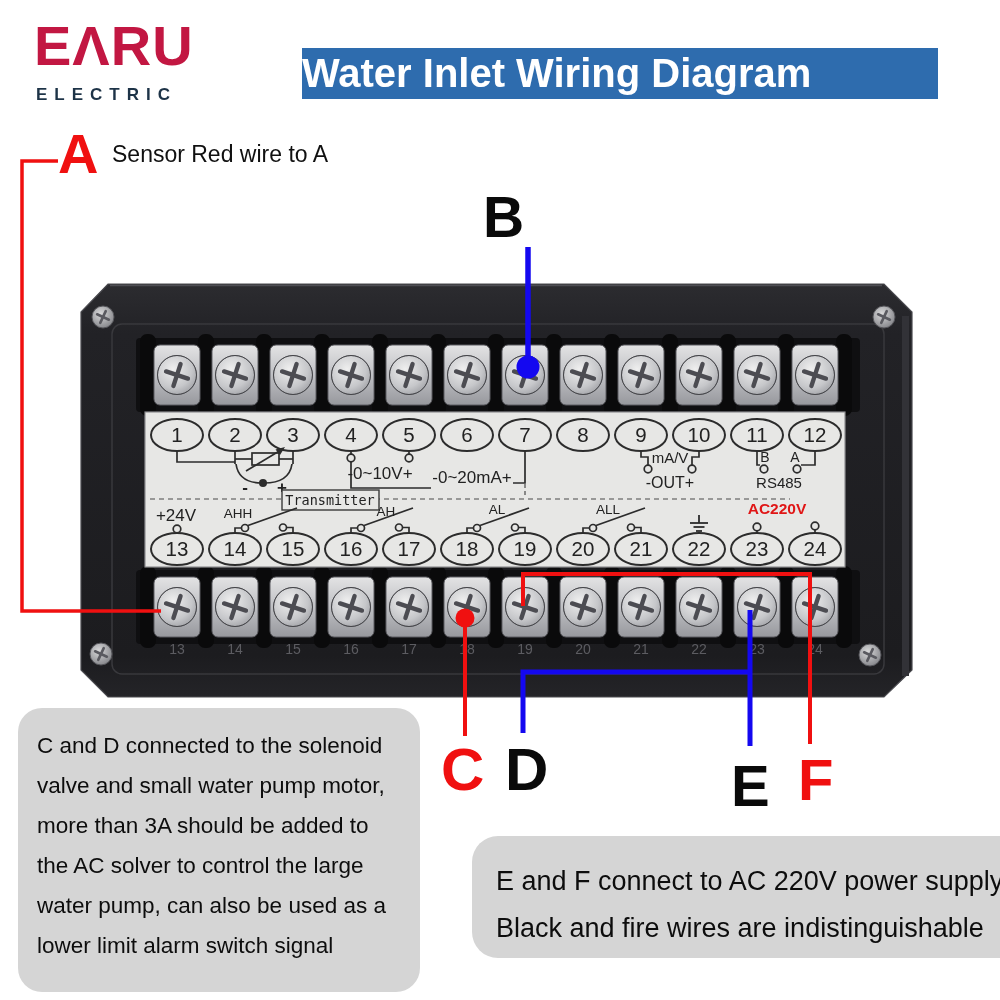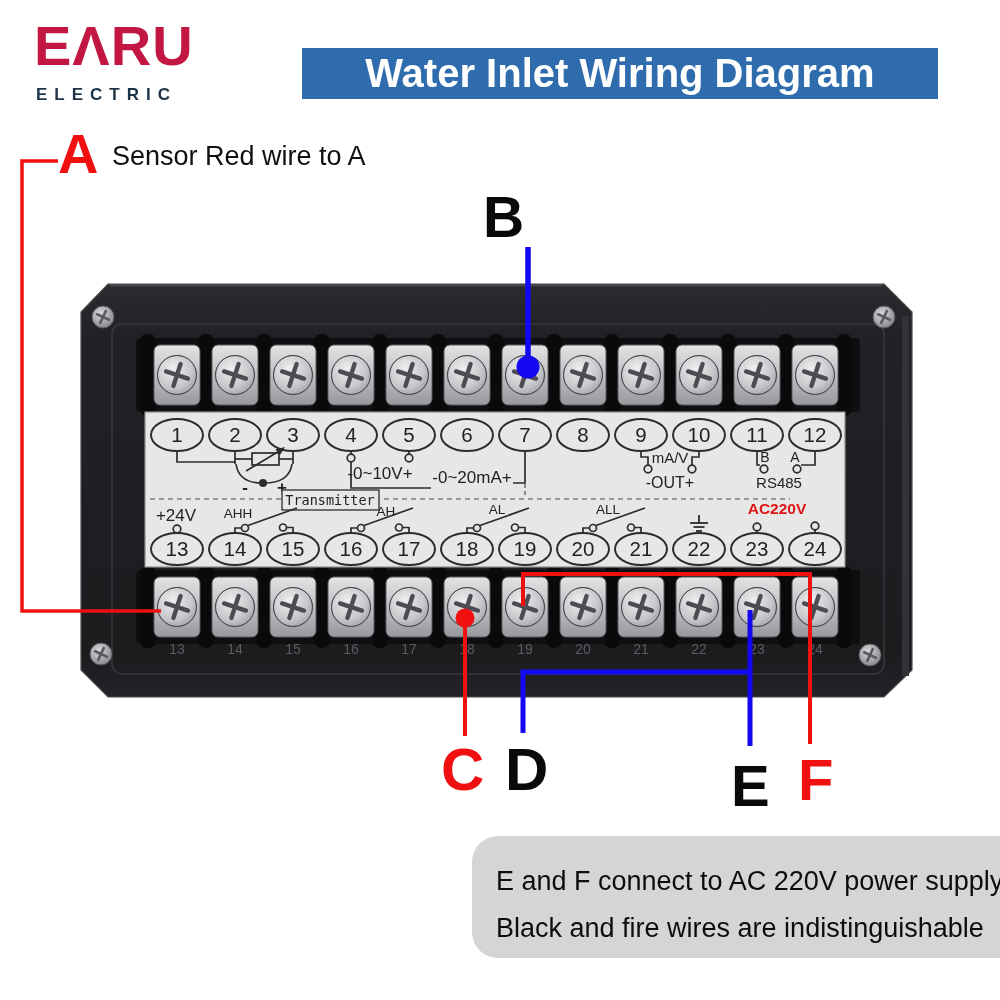--- a/index.html
+++ b/index.html
@@ -6,26 +6,26 @@
   #page{position:relative;width:1000px;height:1000px;background:#fff;overflow:hidden;
         font-family:"Liberation Sans",sans-serif;}
   .abs{position:absolute;}
   
   #logo-main{left:34px;top:18px;font-size:56px;font-weight:800;color:#c21742;
              letter-spacing:1px;line-height:1;}
   #logo-sub{left:36px;top:86px;font-size:17px;font-weight:700;color:#1d3347;
             letter-spacing:7px;line-height:1;}
   
   #banner{left:302px;top:48px;width:636px;height:51px;background:#2e6cae;
-          display:flex;align-items:center;justify-content:center;}
+          display:flex;align-items:center;}
   #banner span{color:#fff;font-size:40px;font-weight:700;white-space:nowrap;}
   
   .big-letter{font-weight:800;line-height:1;}
   #letter-a{left:58px;top:126px;font-size:56px;color:#f01010;}
-  #text-a{left:112px;top:141px;font-size:27px;color:#101010;}
+  #text-a{left:112px;top:141px;font-size:23px;color:#101010;}
   #letter-b{left:483px;top:189px;font-size:57px;color:#0a0a0a;}
   #text-b{left:521px;top:201px;font-size:27px;color:#101010;}
   #letter-c{left:441px;top:740px;font-size:60px;color:#f01010;}
   #letter-d{left:505px;top:740px;font-size:60px;color:#0a0a0a;}
   #letter-e{left:731px;top:757px;font-size:58px;color:#0a0a0a;}
   #letter-f{left:798px;top:751px;font-size:58px;color:#f01010;}
   
   .note-box{background:#d5d5d5;color:#0d0d0d;}
   #note-cd{left:18px;top:708px;width:402px;height:284px;border-radius:24px;
            padding:18px 16px 0 19px;box-sizing:border-box;font-size:22.5px;line-height:40px;}
@@ -347,18 +347,21 @@
     <polyline points="523,606 523,574 810,574 810,744" fill="none" stroke="#f01010" stroke-width="4"></polyline>
     <polyline points="750,610 750,746" fill="none" stroke="#1408f0" stroke-width="5"></polyline>
     <polyline points="750,672 523,672 523,733" fill="none" stroke="#1408f0" stroke-width="5"></polyline>
   </svg>
 
   <div class="abs big-letter" id="letter-c">C</div>
   <div class="abs big-letter" id="letter-d">D</div>
   <div class="abs big-letter" id="letter-e">E</div>
   <div class="abs big-letter" id="letter-f">F</div>
 
+  <div class="abs note-box" id="note-cd">
+    <span>C and D connected to the solenoid valve and small water pump motor, more than 3A should be added to the AC solver to control the large water pump, can also be used as a lower limit alarm switch signal</span>
+  </div>
   <div class="abs note-box" id="note-ef">
     <div>E and F connect to AC 220V power supply</div>
     <div>Black and fire wires are indistinguishable</div>
   </div>
 
 </div>
 
 </body></html>

